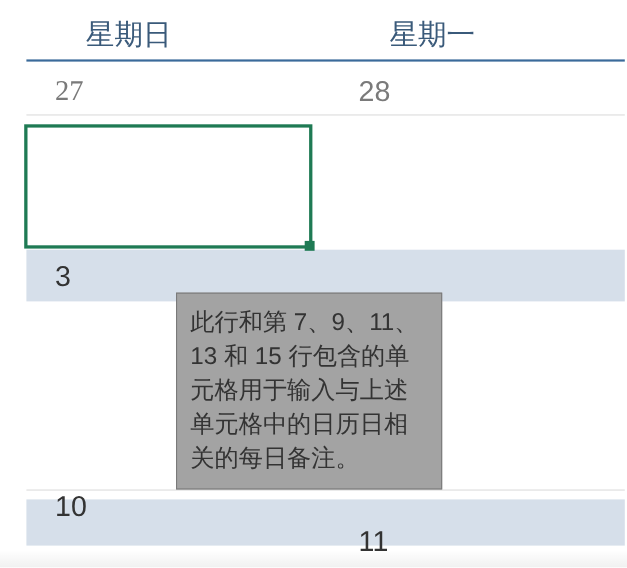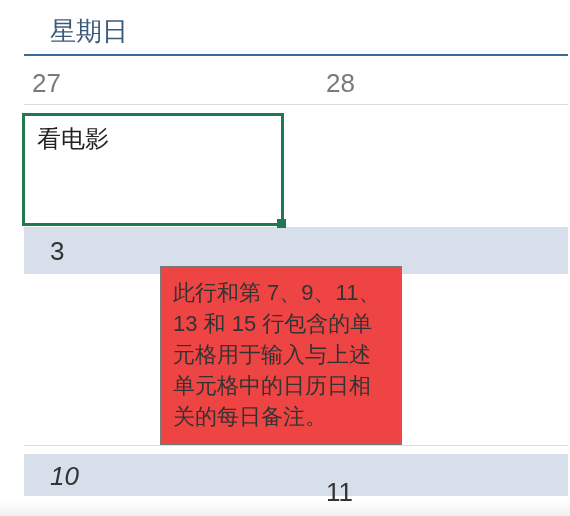--- a/index.html
+++ b/index.html
@@ -15,20 +15,21 @@
     position: relative;
     width: 570px;
     height: 516px;
     background: #ffffff;
   }
   .header-text {
     position: absolute;
     font-size: 26px;
     color: #3a5a7a;
     top: 14px;
+    margin-left: 28px;
   }
   .header-rule {
     position: absolute;
     height: 0;
     border-top: 2px solid #3a6a9a;
     left: 24px;
     right: 2px;
     top: 54px;
   }
   .date-num {
@@ -76,21 +77,21 @@
     position: absolute;
     left: 24px;
     right: 2px;
     border-top: 1px solid #dcdcdc;
   }
   .tooltip {
     position: absolute;
     left: 160px;
     top: 266px;
     width: 242px;
-    background: #ef4444;
+    background: #a3a3a3;
     border: 1px solid #7a7a7a;
     box-sizing: border-box;
     padding: 10px 10px 12px 12px;
     font-size: 22px;
     color: #333;
     line-height: 31px;
   }
   .bottom-shadow {
     position: absolute;
     left: 0;
@@ -104,31 +105,31 @@
 <body>
 <div class="canvas">
 
   <div class="shade-row" style="top:227px; height:47px;"></div>
   <div class="shade-row" style="top:454px; height:42px;"></div>
 
   <div class="row-divider" style="top:104px;"></div>
   <div class="row-divider" style="top:445px;"></div>
 
   <div class="header-text" style="left:50px;">星期日</div>
+  <div class="header-text" style="left:326px;">星期一</div>
   <div class="header-rule"></div>
 
-  <div class="date-num" style="left:32px;">27</div>
+  <div class="date-num" style="left:50px;font-family:Liberation Serif, serif;">27</div>
   <div class="date-num" style="left:326px;text-align:right;">28</div>
 
   <div class="selected-cell">
-    <div class="cell-line">看电影</div>
     <div class="fill-handle"></div>
   </div>
 
   <div class="date-num-dark" style="left:50px; top:236px;">3</div>
 
-  <div class="date-num-dark" style="left:50px; top:461px;font-style:italic;">10</div>
+  <div class="date-num-dark" style="left:50px; top:445px;">10</div>
   <div class="date-num-dark" style="left:326px; top:477px;">11</div>
 
   <div class="tooltip">此行和第 7、9、11、13 和 15 行包含的单元格用于输入与上述单元格中的日历日相关的每日备注。</div>
 
   <div class="bottom-shadow"></div>
 </div>
 
 </body></html>

